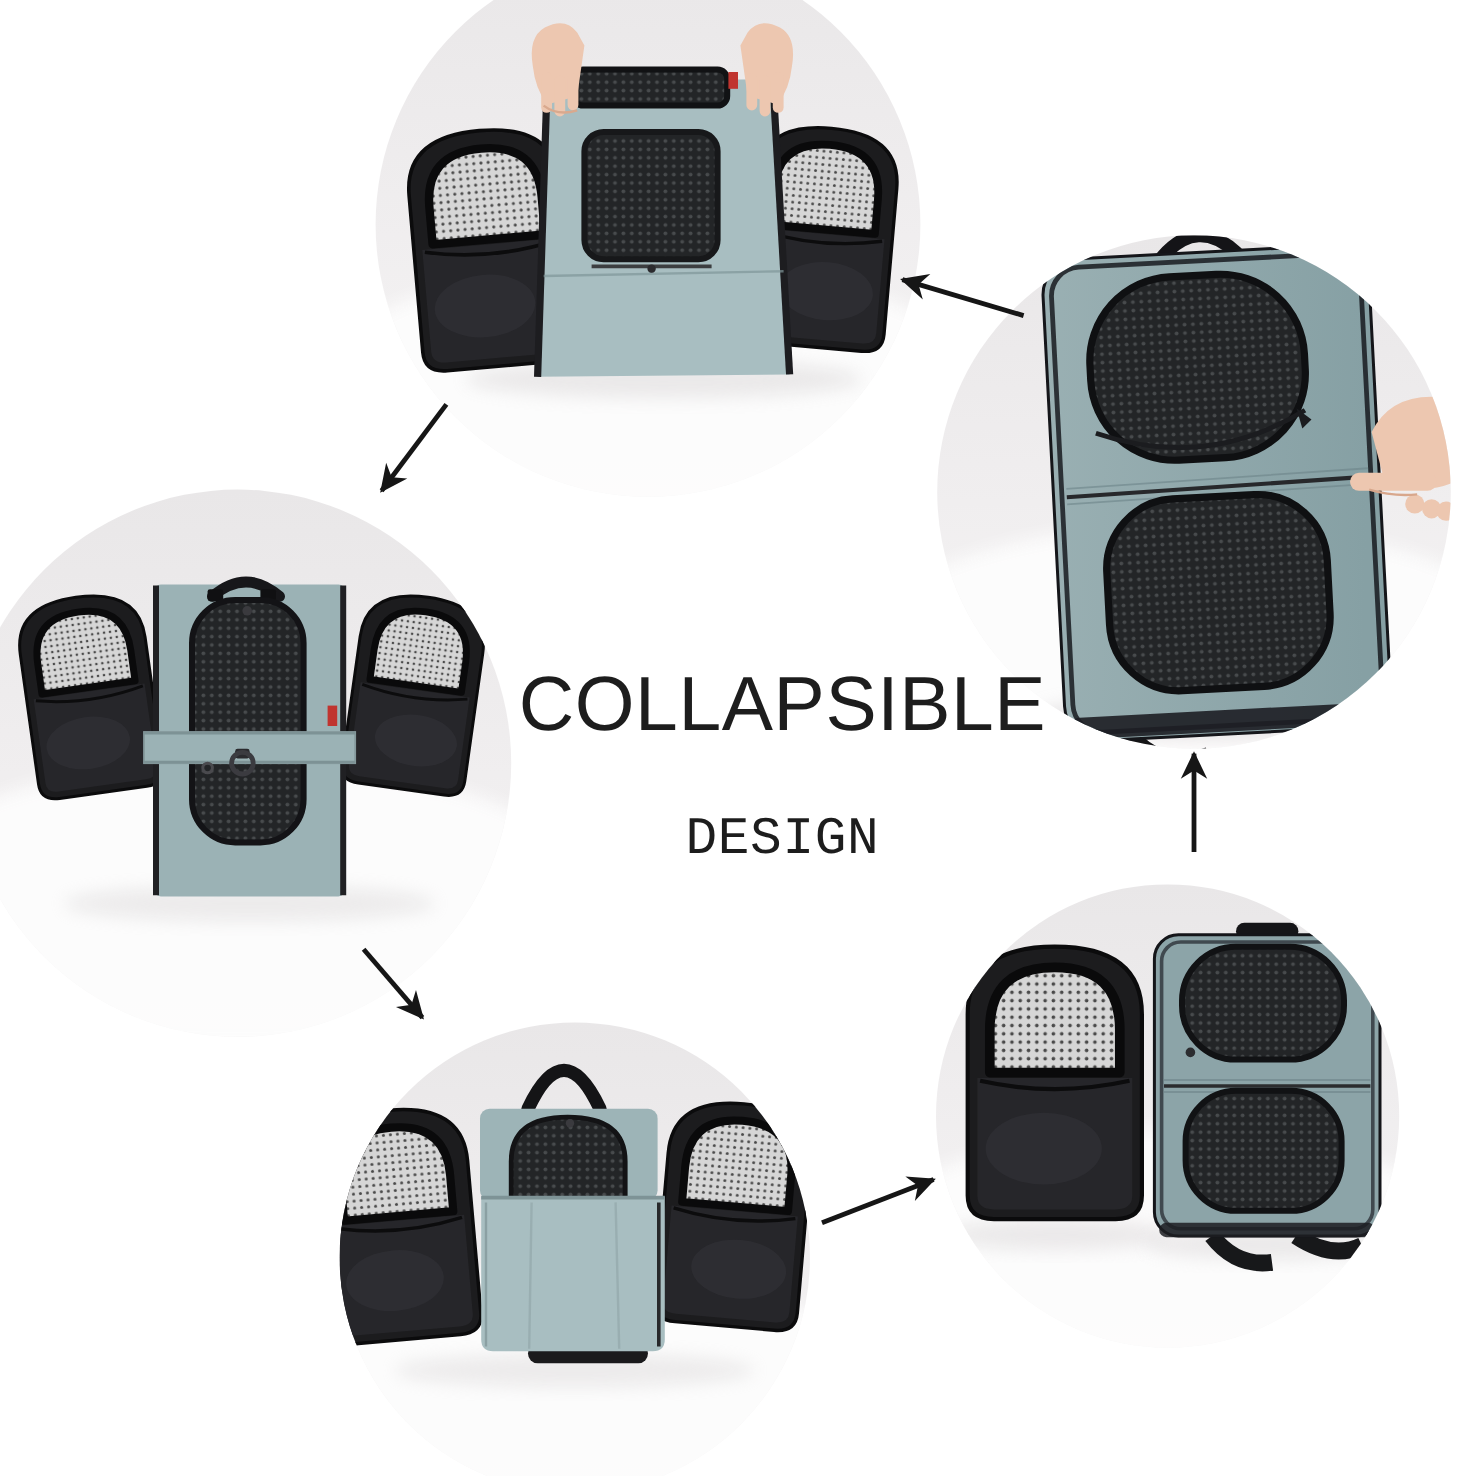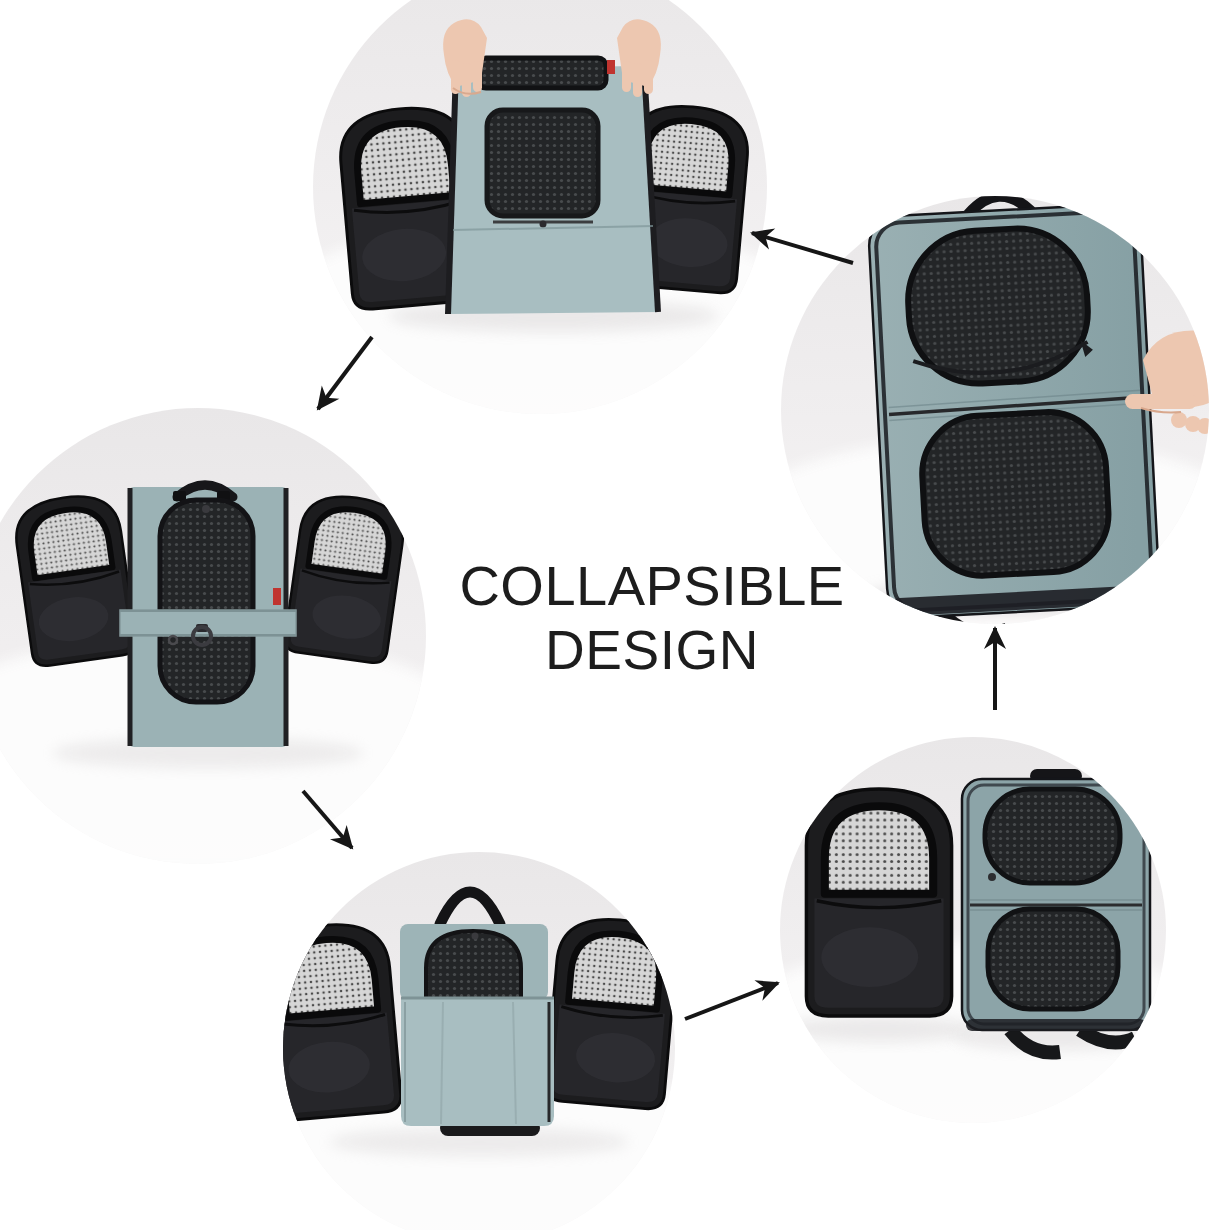--- a/index.html
+++ b/index.html
@@ -15,22 +15,22 @@
   .photo{position:absolute;border-radius:50%;overflow:hidden;
          background:linear-gradient(180deg,var(--c-photo_bg_top) 0%,var(--c-photo_bg_mid) 52%,var(--c-photo_bg_bottom) 100%);}
   .photo svg{position:absolute;left:0;top:0;width:100%;height:100%;display:block;}
   #p1{left:313px;top:-40px;width:454px;height:454px;}
   #p2{left:-30px;top:408px;width:456px;height:456px;}
   #p3{left:781px;top:196px;width:428px;height:428px;}
   #p4{left:283px;top:852px;width:392px;height:392px;}
   #p5{left:780px;top:737px;width:386px;height:386px;}
   #arrows{position:absolute;left:0;top:0;width:1214px;height:1230px;pointer-events:none;}
   #headline{position:absolute;left:337px;top:554px;width:630px;text-align:center;color:var(--c-text);}
-  #headline .l1{font-size:56px;line-height:64px;letter-spacing:0.5px;font-weight:400;}
-  #headline .l2{font-size:55px;line-height:64px;letter-spacing:0.5px;font-weight:400;}
+  #headline .l1{font-size:64px;line-height:64px;letter-spacing:0.5px;font-weight:400;}
+  #headline .l2{font-size:44px;line-height:64px;letter-spacing:0.5px;font-weight:400;margin-top:50px;font-family:Liberation Mono, monospace;}
 </style>
 </head>
 <body>
 
 <div id="canvas">
 
   <svg width="0" height="0" style="position:absolute" aria-hidden="true">
     <defs>
       <pattern id="meshDark" width="7" height="7" patternUnits="userSpaceOnUse">
         <rect width="7" height="7" style="fill:var(--c-mesh_dark_bg)"></rect>

